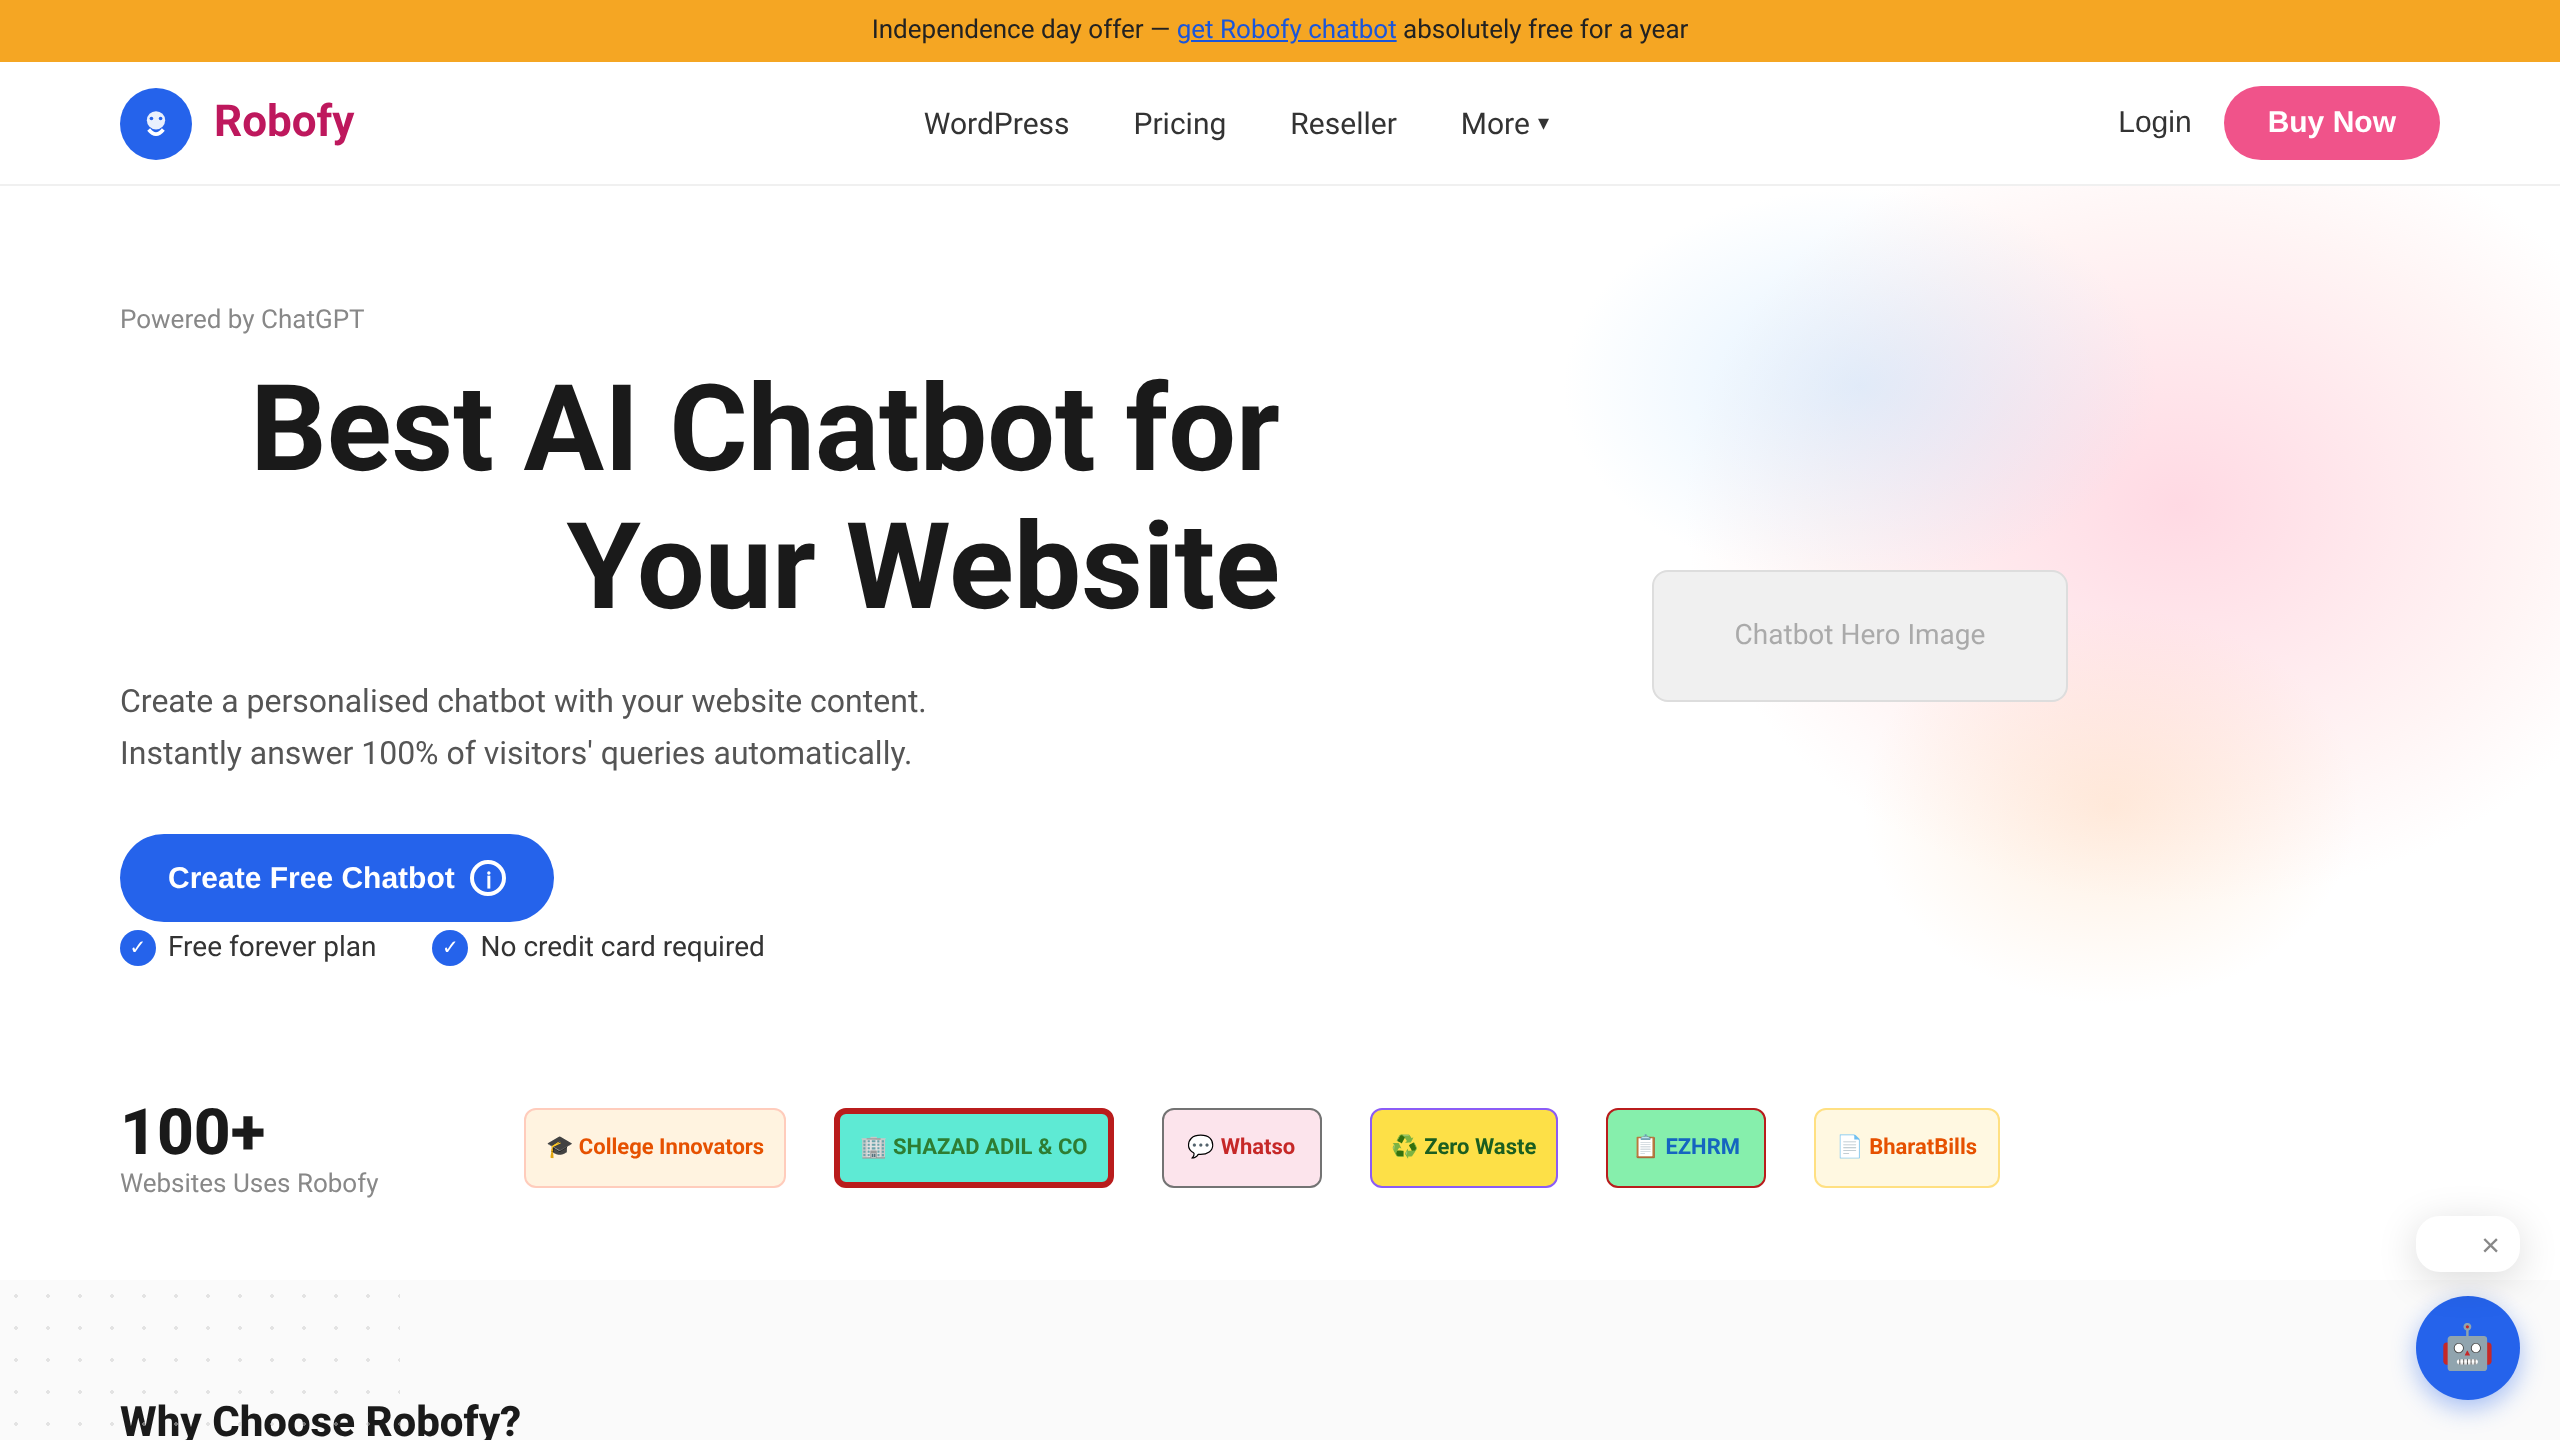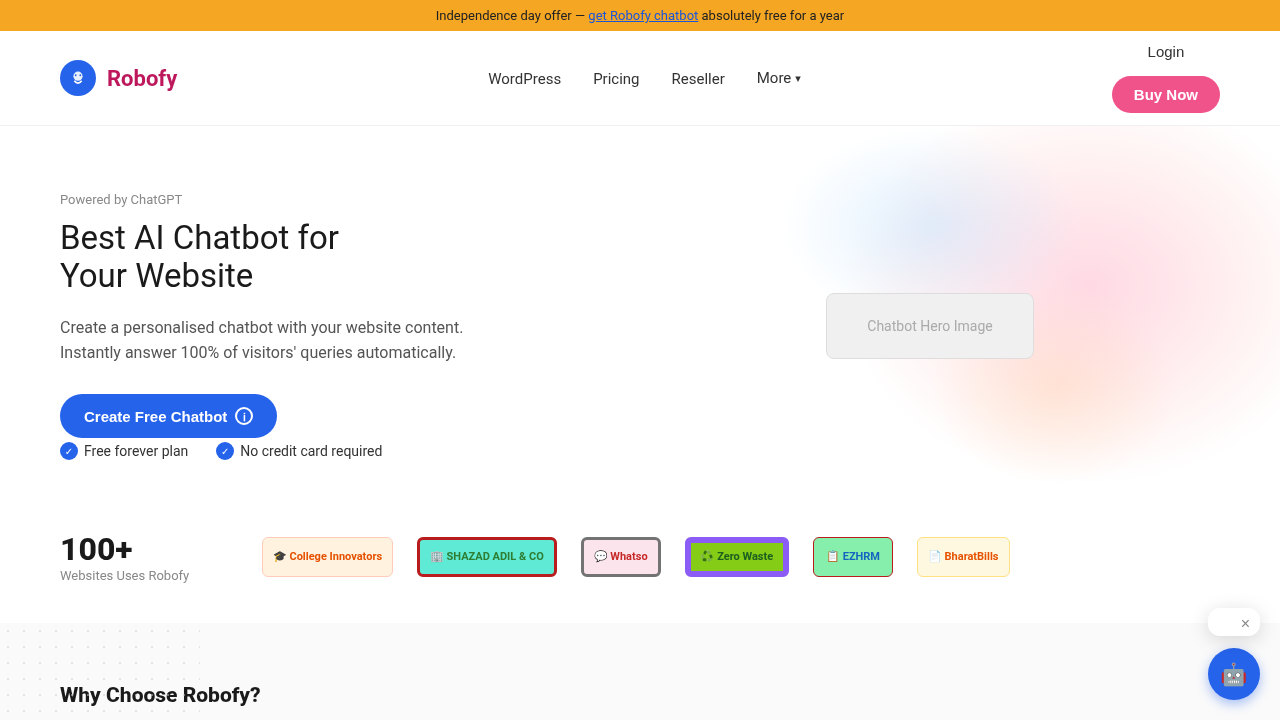--- a/index.html
+++ b/index.html
@@ -59,21 +59,20 @@
       align-items: center;
       gap: 4px;
       cursor: pointer;
       color: #333;
       font-size: 15px;
     }
     .nav-actions {
       display: flex;
       align-items: center;
       gap: 16px;
-      flex-direction: column;
     }
     .login-btn {
       color: #333;
       font-size: 15px;
       text-decoration: none;
       background: none;
       border: none;
       cursor: pointer;
     }
     .buy-now-btn {
@@ -130,25 +129,26 @@
       flex: 1;
       max-width: 600px;
       z-index: 1;
     }
     .powered-by {
       font-size: 13px;
       color: #888;
       margin-bottom: 12px;
     }
     .hero-title {
-      font-size: 33px;
-      font-weight: 400;
+      font-size: 60px;
+      font-weight: 700;
       color: #1a1a1a;
       line-height: 1.15;
       margin-bottom: 20px;
+      text-align: right;
     }
     .hero-desc {
       font-size: 16px;
       color: #555;
       line-height: 1.6;
       margin-bottom: 28px;
     }
     .create-btn {
       background: #2563eb;
       color: white;
@@ -247,22 +247,22 @@
       background: #f5f5f5;
       border-radius: 6px;
       padding: 4px 10px;
       font-size: 11px;
       font-weight: 700;
       color: #555;
       min-width: 80px;
     }
     .logo-college { background: #fff3e0; color: #e65100; border: 1px solid #ffccbc; }
     .logo-shazad { background: #5eead4; color: #2e7d32; border: 3px solid #b91c1c; }
-    .logo-whatso { background: #fce4ec; color: #c62828; border: 3px solid #737373; }
-    .logo-zerowaste { background: #84cc16; color: #1b5e20; border: 6px solid #8b5cf6; }
+    .logo-whatso { background: #fce4ec; color: #c62828; border: 1px solid #737373; }
+    .logo-zerowaste { background: #fde047; color: #1b5e20; border: 1px solid #8b5cf6; }
     .logo-ezhrm { background: #86efac; color: #1565c0; border: 1px solid #b91c1c; }
     .logo-bharat { background: #fff8e1; color: #e65100; border: 1px solid #ffe082; }
 
     
     .why-section {
       padding: 60px 60px 40px;
       background: #fafafa;
       position: relative;
     }
     .why-bg-dots {

